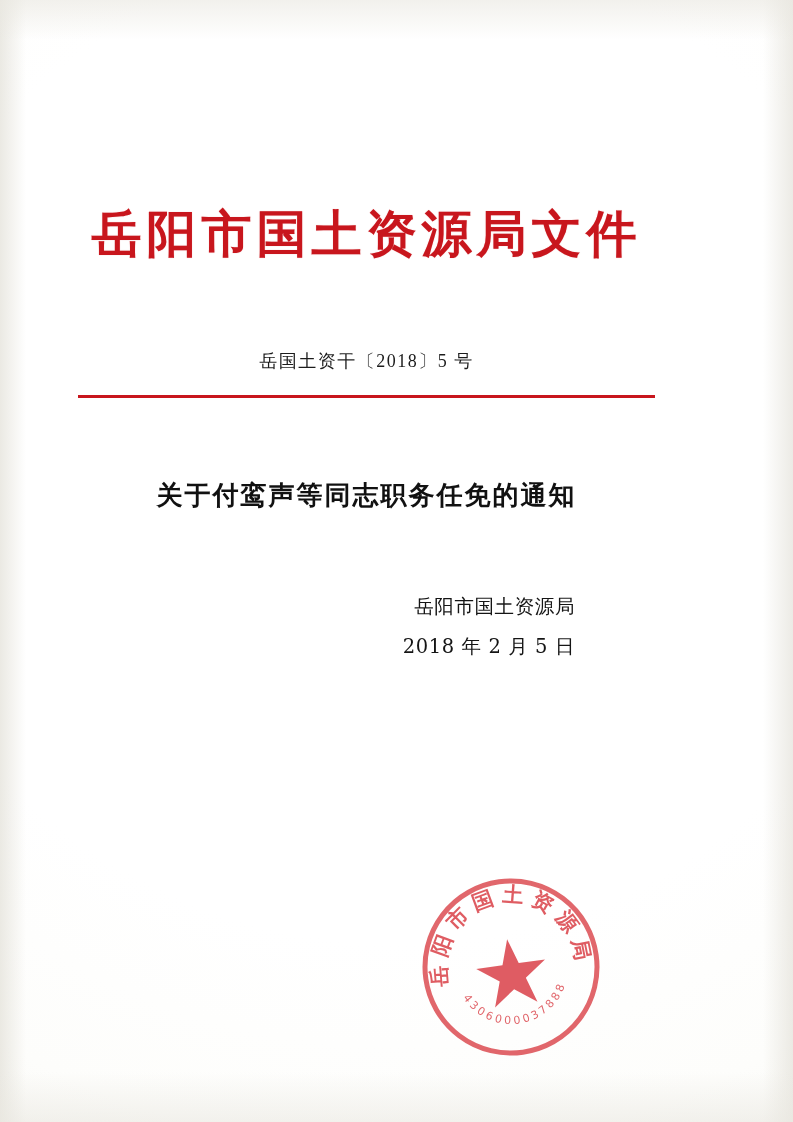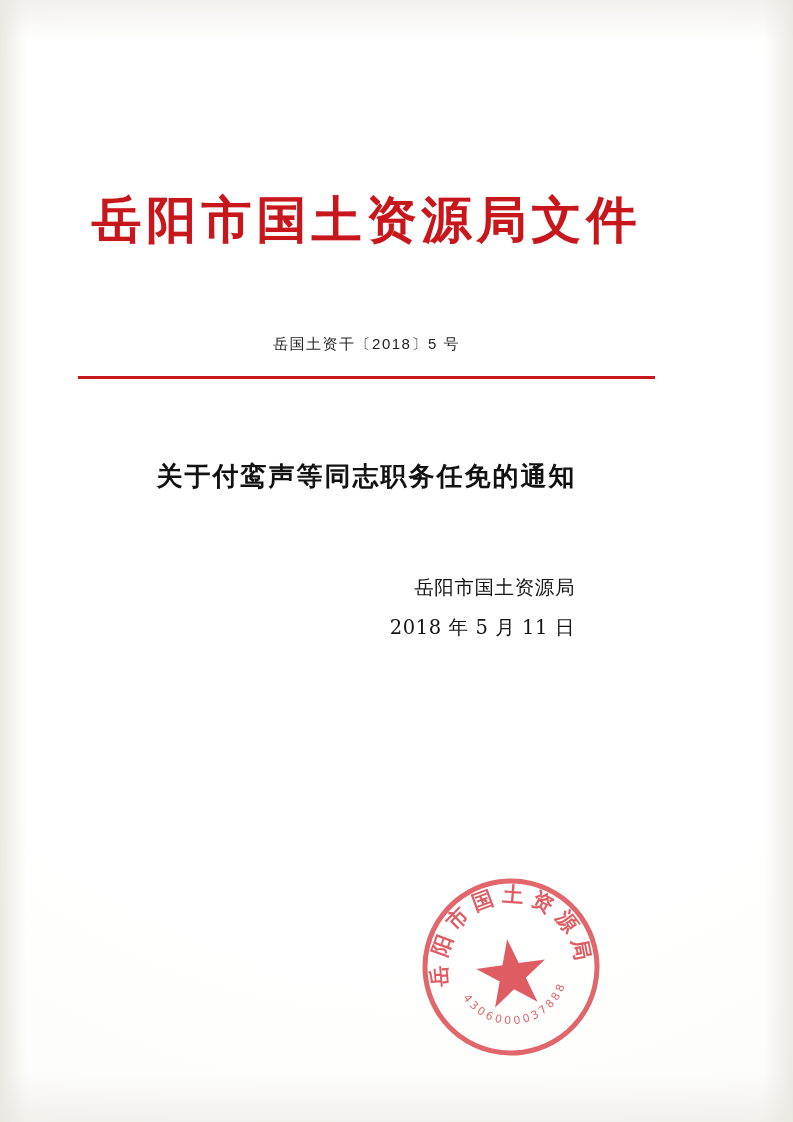--- a/index.html
+++ b/index.html
@@ -45,21 +45,21 @@
     left: 0; right: 0; bottom: 0; height: 50px;
     background: linear-gradient(to top, rgba(233,231,224,0.55), rgba(255,255,255,0));
     pointer-events: none;
   }
 
   .doc {
     position: relative;
     width: 733px;
     height: 1122px;
     box-sizing: border-box;
-    padding: 2px 78px;
+    padding: 16px 78px;
   }
 
   
   .masthead {
     text-align: center;
     padding-top: 188px;
   }
   .masthead-title {
     color: #c8161d;
     font-family: "DejaVu Serif", "Liberation Serif", serif;
@@ -70,24 +70,24 @@
     white-space: nowrap;
     text-shadow: 0 0 1px rgba(200,22,29,0.35);
   }
 
   
   .docnum-wrap {
     text-align: center;
     margin-top: 86px;
   }
   .docnum {
-    font-size: 15px;
+    font-size: 18px;
     color: #1c1c1c;
     letter-spacing: 1.5px;
-    font-family: Liberation Sans, sans-serif;
+    font-family: Liberation Serif, serif;
   }
 
   
   .red-rule {
     margin-top: 22px;
     height: 2.5px;
     background: #c8161d;
     width: 100%;
   }
 
@@ -161,21 +161,21 @@
     <span class="docnum">岳国土资干〔2018〕5 号</span>
   </div>
 
   <div class="red-rule"></div>
 
   <div class="doc-title">关于付鸾声等同志职务任免的通知</div>
 
 
   <div class="signature">
     <div>岳阳市国土资源局</div>
-    <div>2018 年 5 月 11 日</div>
+    <div>2018 年 2 月 5 日</div>
   </div>
 
 </div>
 
 <div class="seal">
   <svg viewBox="0 0 182 182" width="182" height="182" xmlns="http://www.w3.org/2000/svg">
     <defs>
       <path id="sealTopArc" d="M 26,91 A 65,65 0 0 1 156,91"></path>
       <path id="sealBottomArc" d="M 34,91 A 57,57 0 0 0 148,91"></path>
     </defs>

